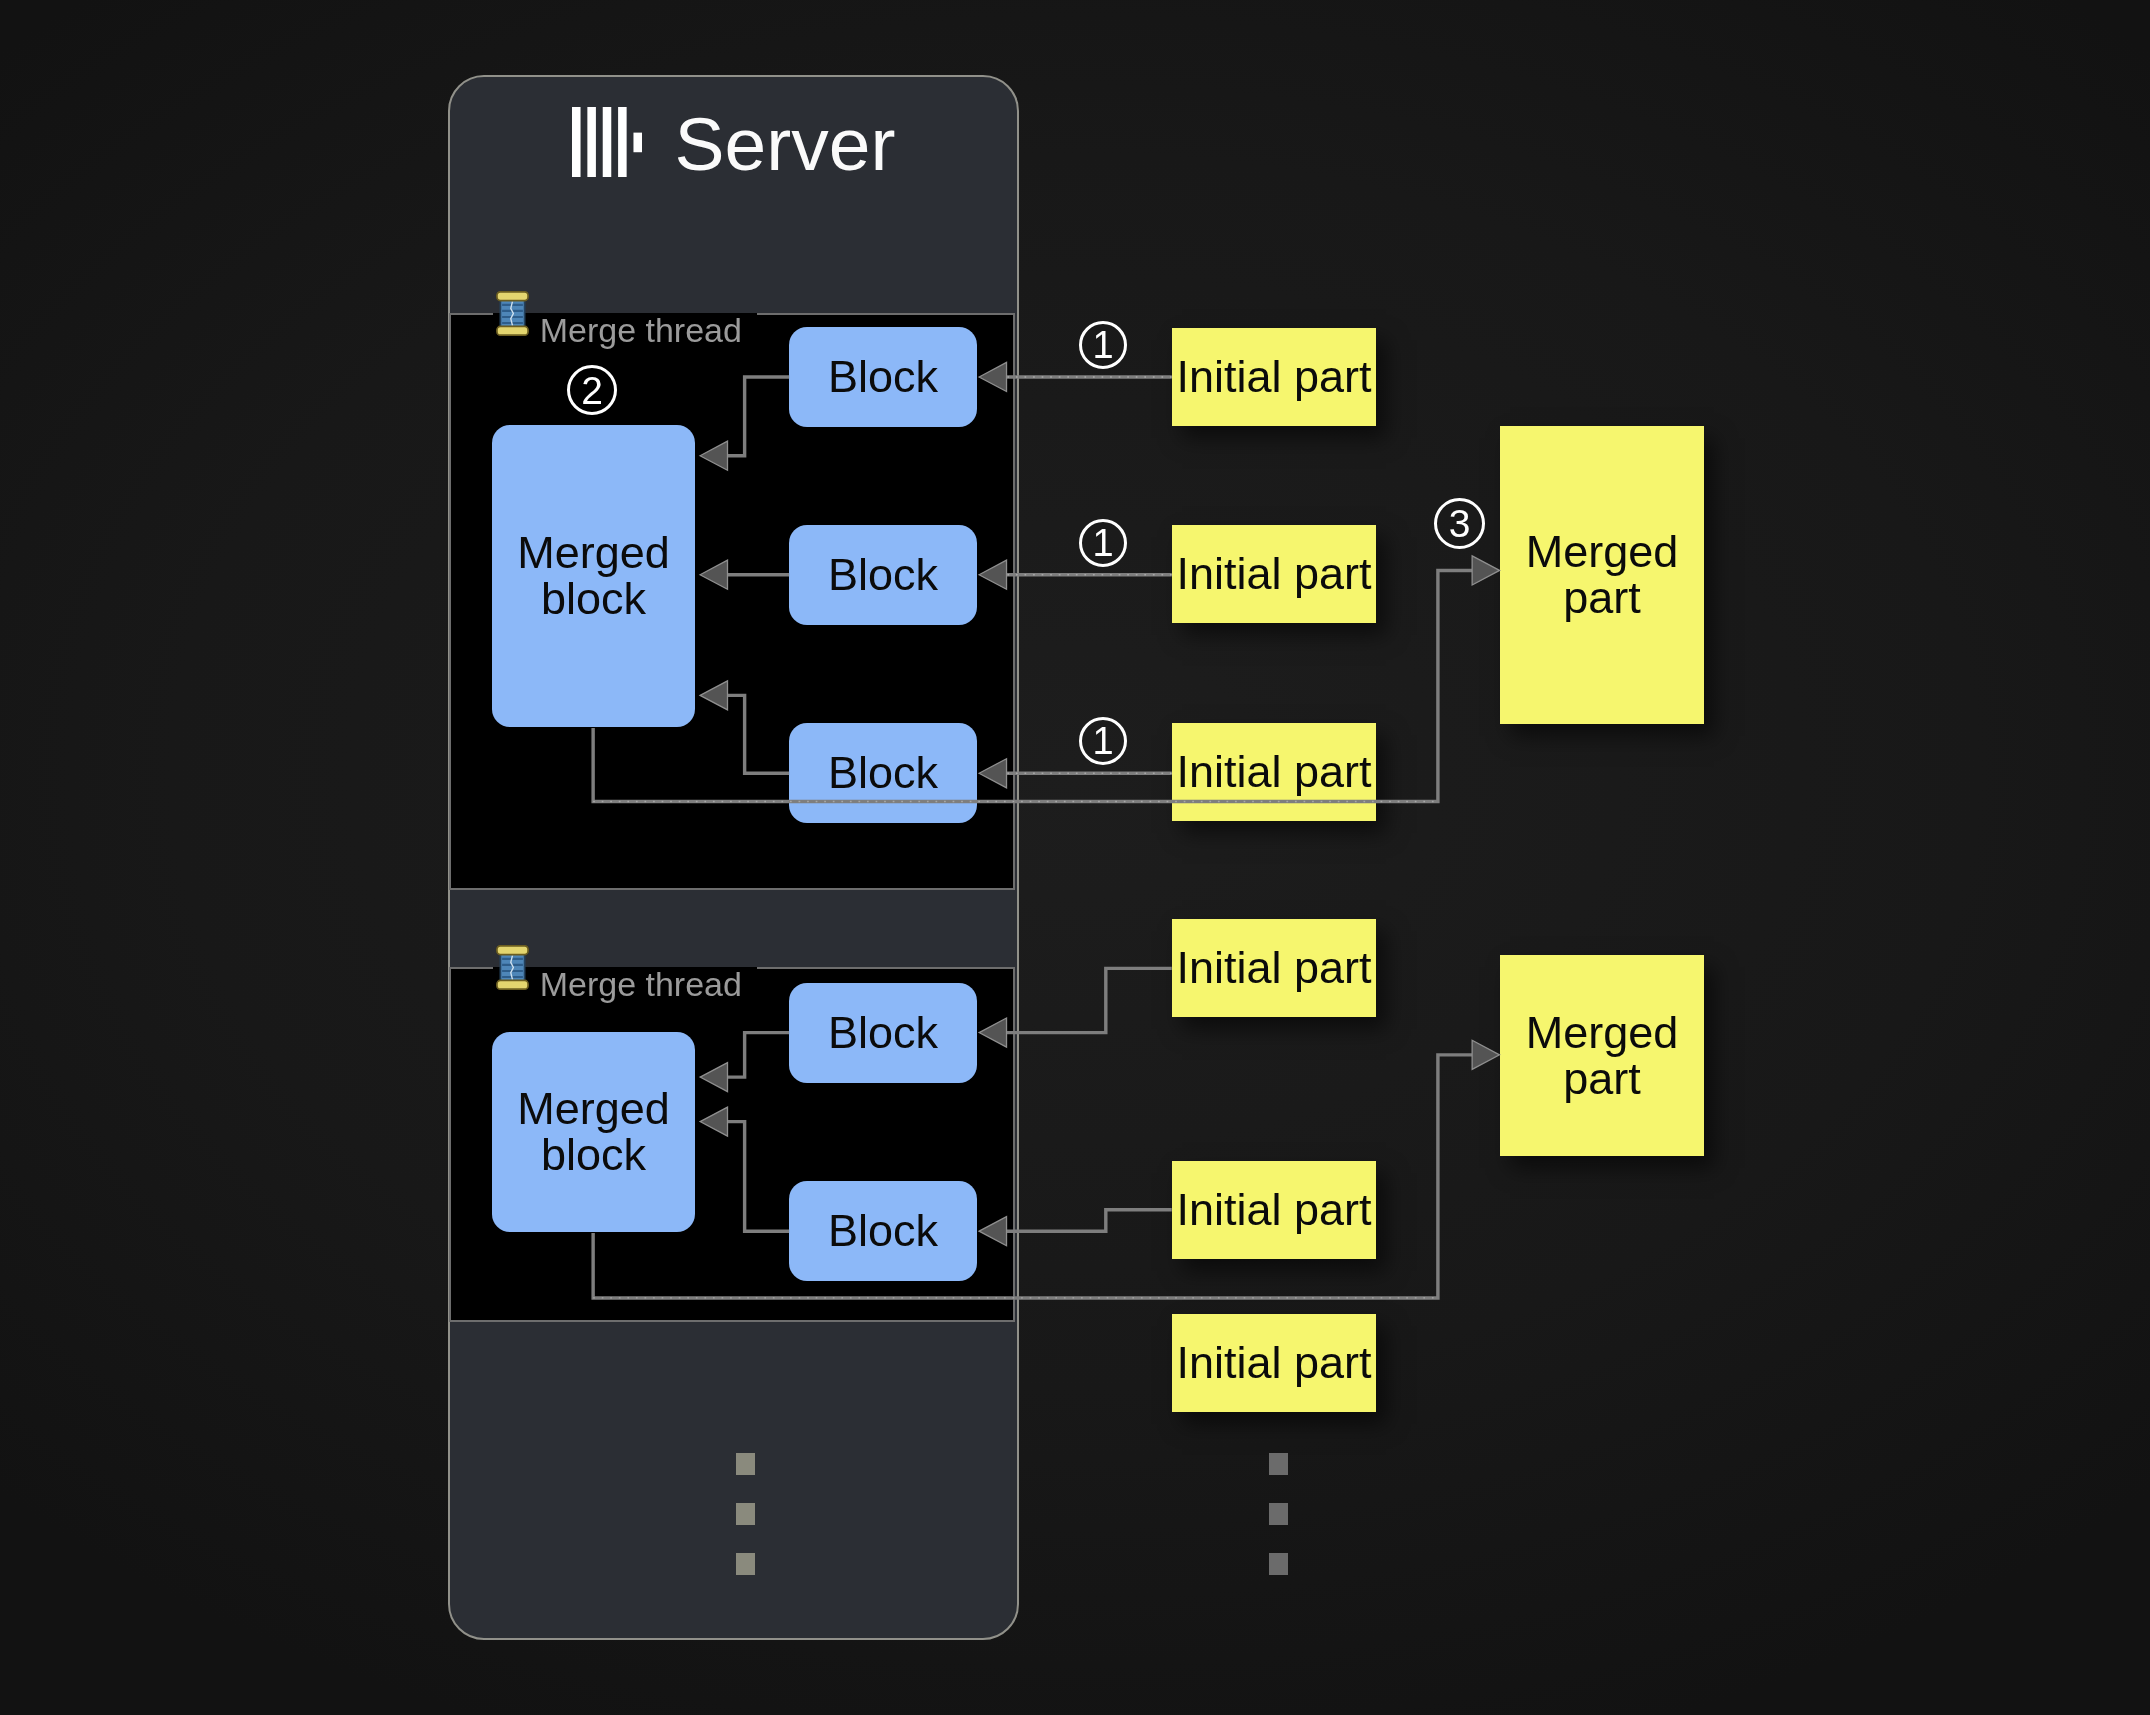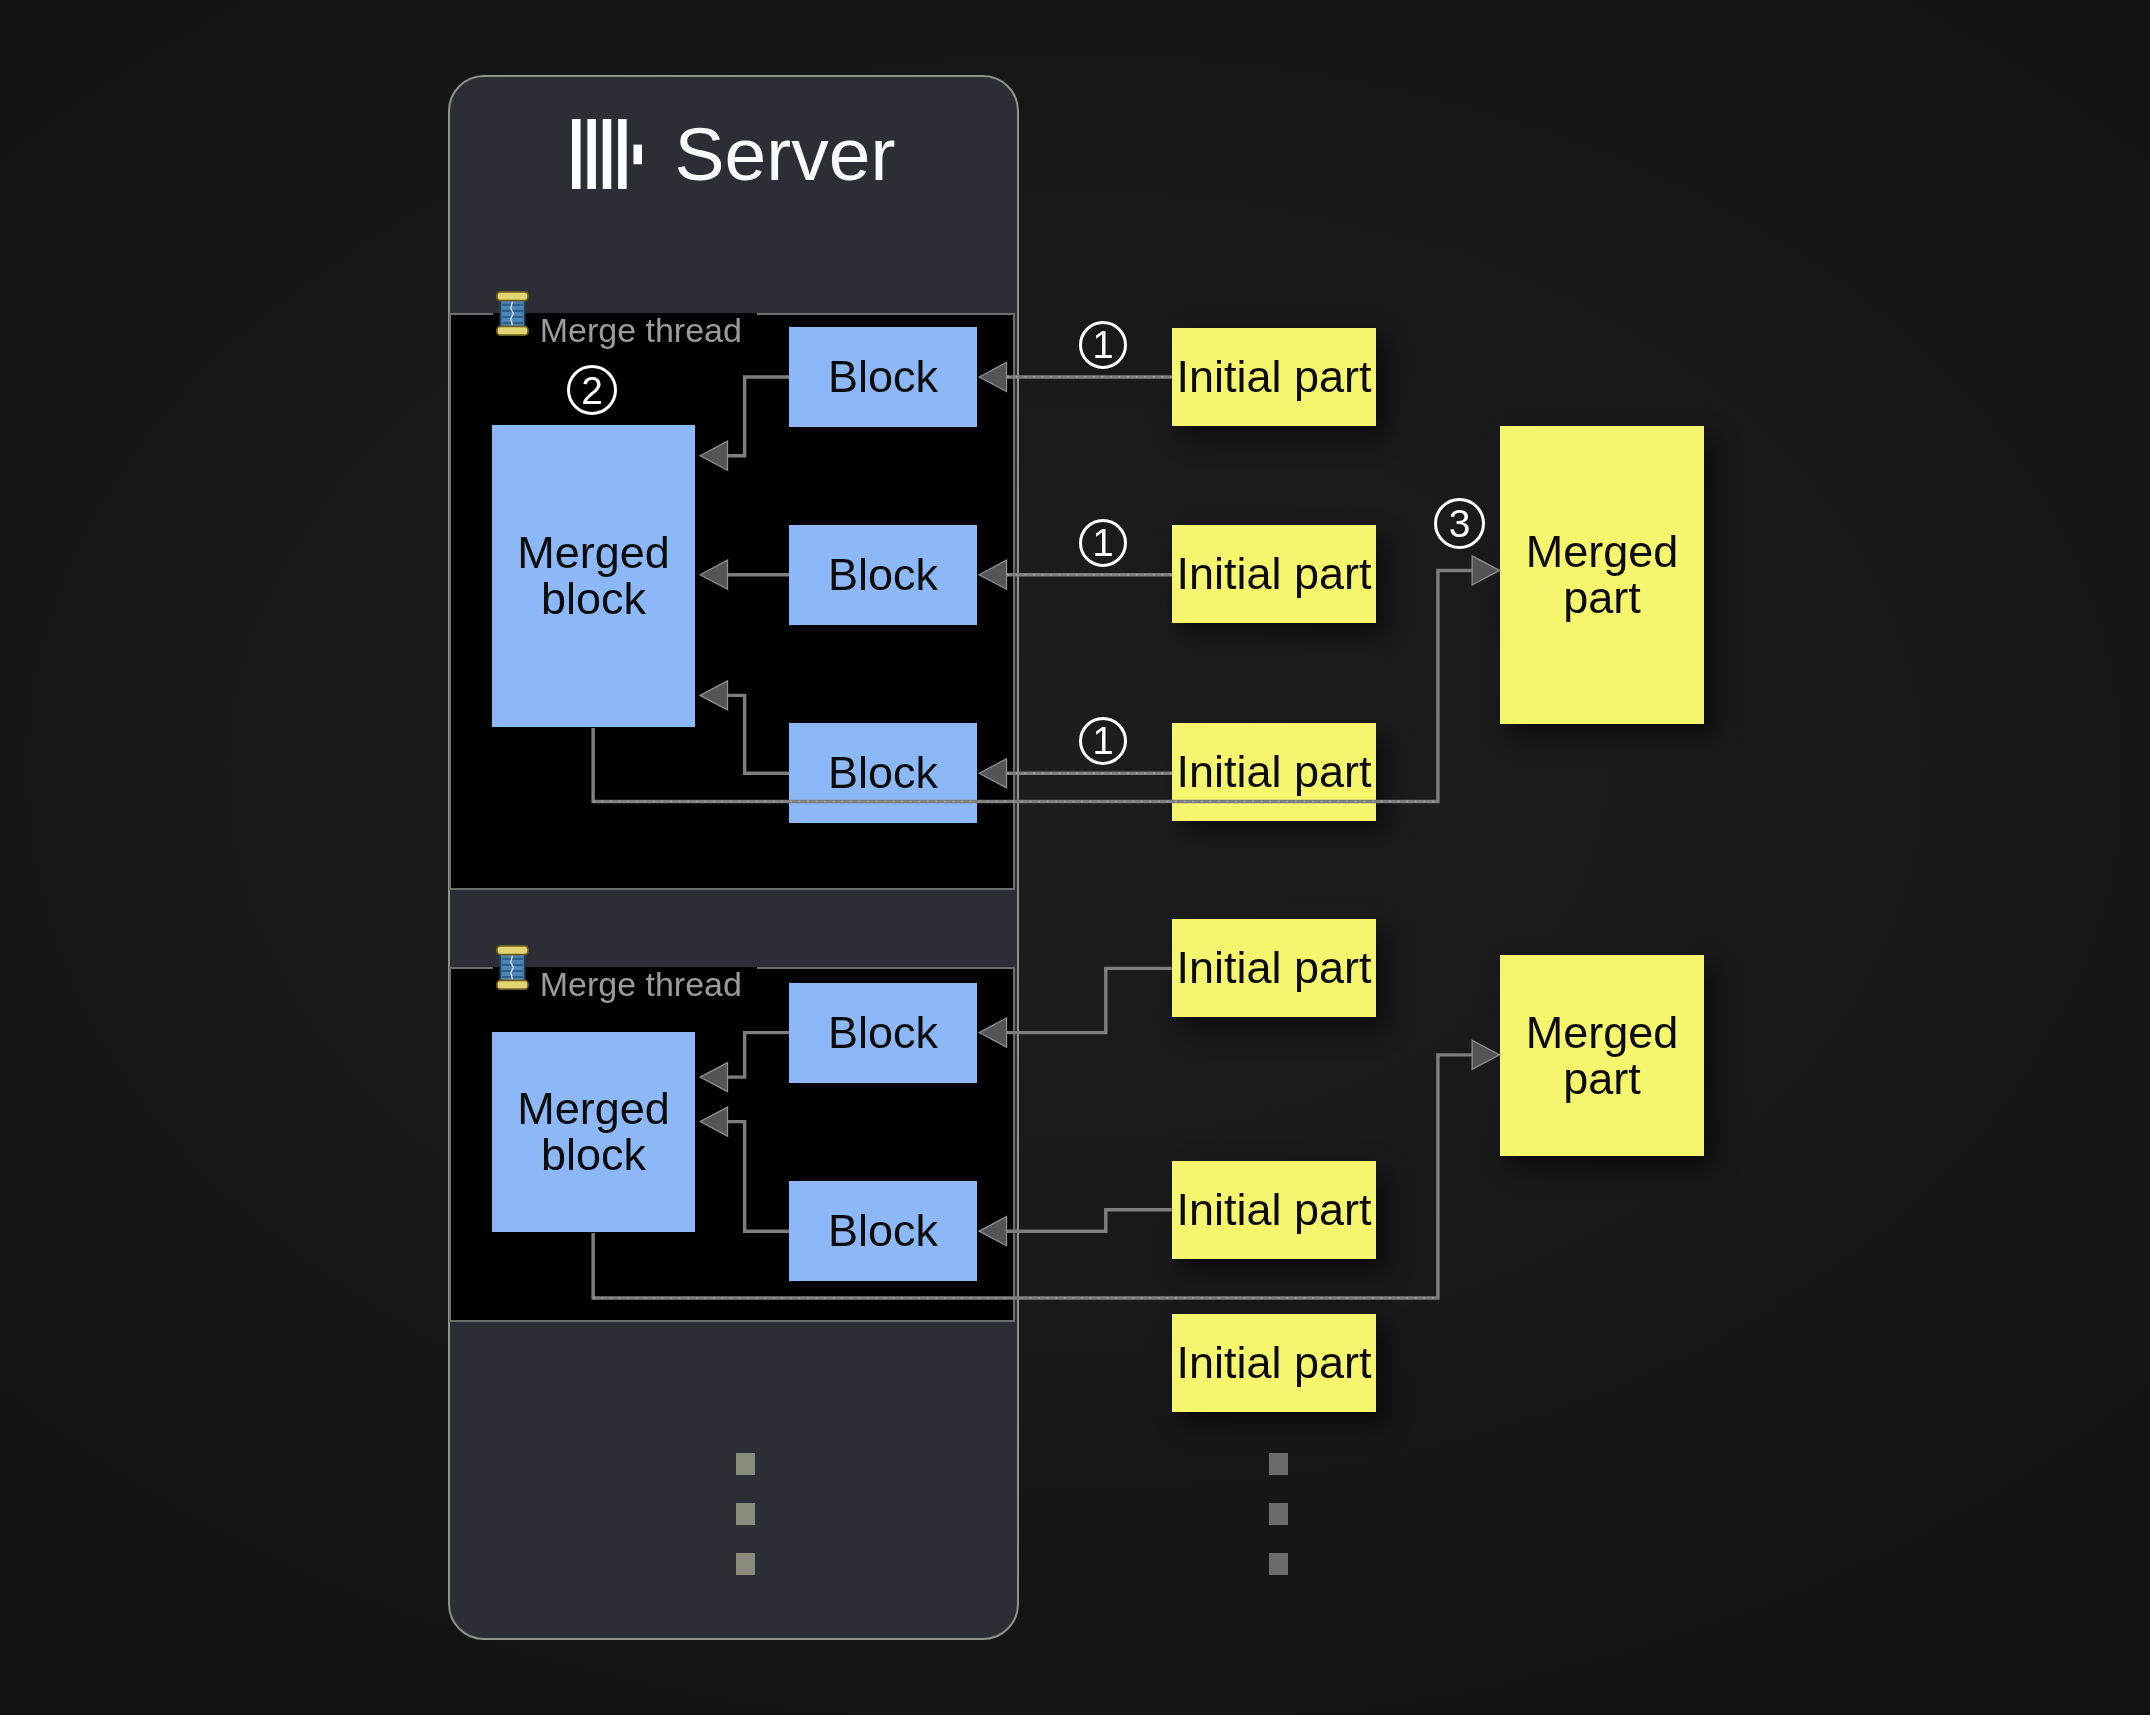--- a/index.html
+++ b/index.html
@@ -7,21 +7,21 @@
     position:relative;width:2150px;height:1716px;overflow:hidden;
     background:radial-gradient(ellipse 70% 60% at 50% 45%, #1d1d1d 0%, #181818 60%, #121212 100%);
     font-family:"Liberation Sans", sans-serif;
   }
   .server-panel{
     position:absolute;left:448px;top:75px;width:571px;height:1565px;
     background:#2b2e34;border:2.6px solid #91918a;border-radius:36px;box-sizing:border-box;
   }
   .server-header{
     position:absolute;left:448px;top:107px;width:571px;height:94px;
-    display:flex;align-items:center;justify-content:center;gap:33px;
+    display:flex;align-items:flex-start;justify-content:center;gap:33px;
   }
   .ch-logo{width:70px;height:70px;flex:0 0 auto;}
   .server-title{
     color:#fafafa;font-size:75px;line-height:1;letter-spacing:0px;
   }
   .thread-box{
     position:absolute;left:449px;width:566px;background:#000;
     border:2.6px solid #6d6d6d;box-sizing:border-box;
   }
   .tb1{top:313px;height:577px;}
@@ -32,21 +32,21 @@
     padding:0 15.4px 0 3.4px;z-index:3;
   }
   .tl1{top:289px;}
   .tl2{top:943px;}
   .thread-label span{color:#9b9b9b;font-size:34px;line-height:1;white-space:nowrap;margin-top:34px;}
   .spool{width:33px;height:45px;flex:0 0 auto;}
   .box{
     position:absolute;display:flex;align-items:center;justify-content:center;text-align:center;
     color:#0b0b0b;font-size:45px;line-height:1.02;box-sizing:border-box;z-index:2;
   }
-  .blue{background:#8cb8f8;}
+  .blue{background:#8cb8f8;border-radius:18px;}
   .yellow{background:#f6f66e;box-shadow:10.3px 12px 20.5px rgba(0,0,0,0.55);}
   .badge{
     position:absolute;box-sizing:border-box;border:3.4px solid #ffffff;border-radius:50%;
     color:#ffffff;display:flex;align-items:center;justify-content:center;
     font-size:38px;line-height:1;z-index:4;background:transparent;
   }
   .wires{position:absolute;left:0;top:0;width:2150px;height:1716px;z-index:3;pointer-events:none;}
   .wire{fill:none;stroke:#7e7e7e;stroke-width:4;}
   .wire-dash{fill:none;stroke:#b9b9b9;stroke-width:1.6;stroke-dasharray:2 8;opacity:.7;}
   .head{fill:#545454;stroke:#8f8f8f;stroke-width:1.5;}

